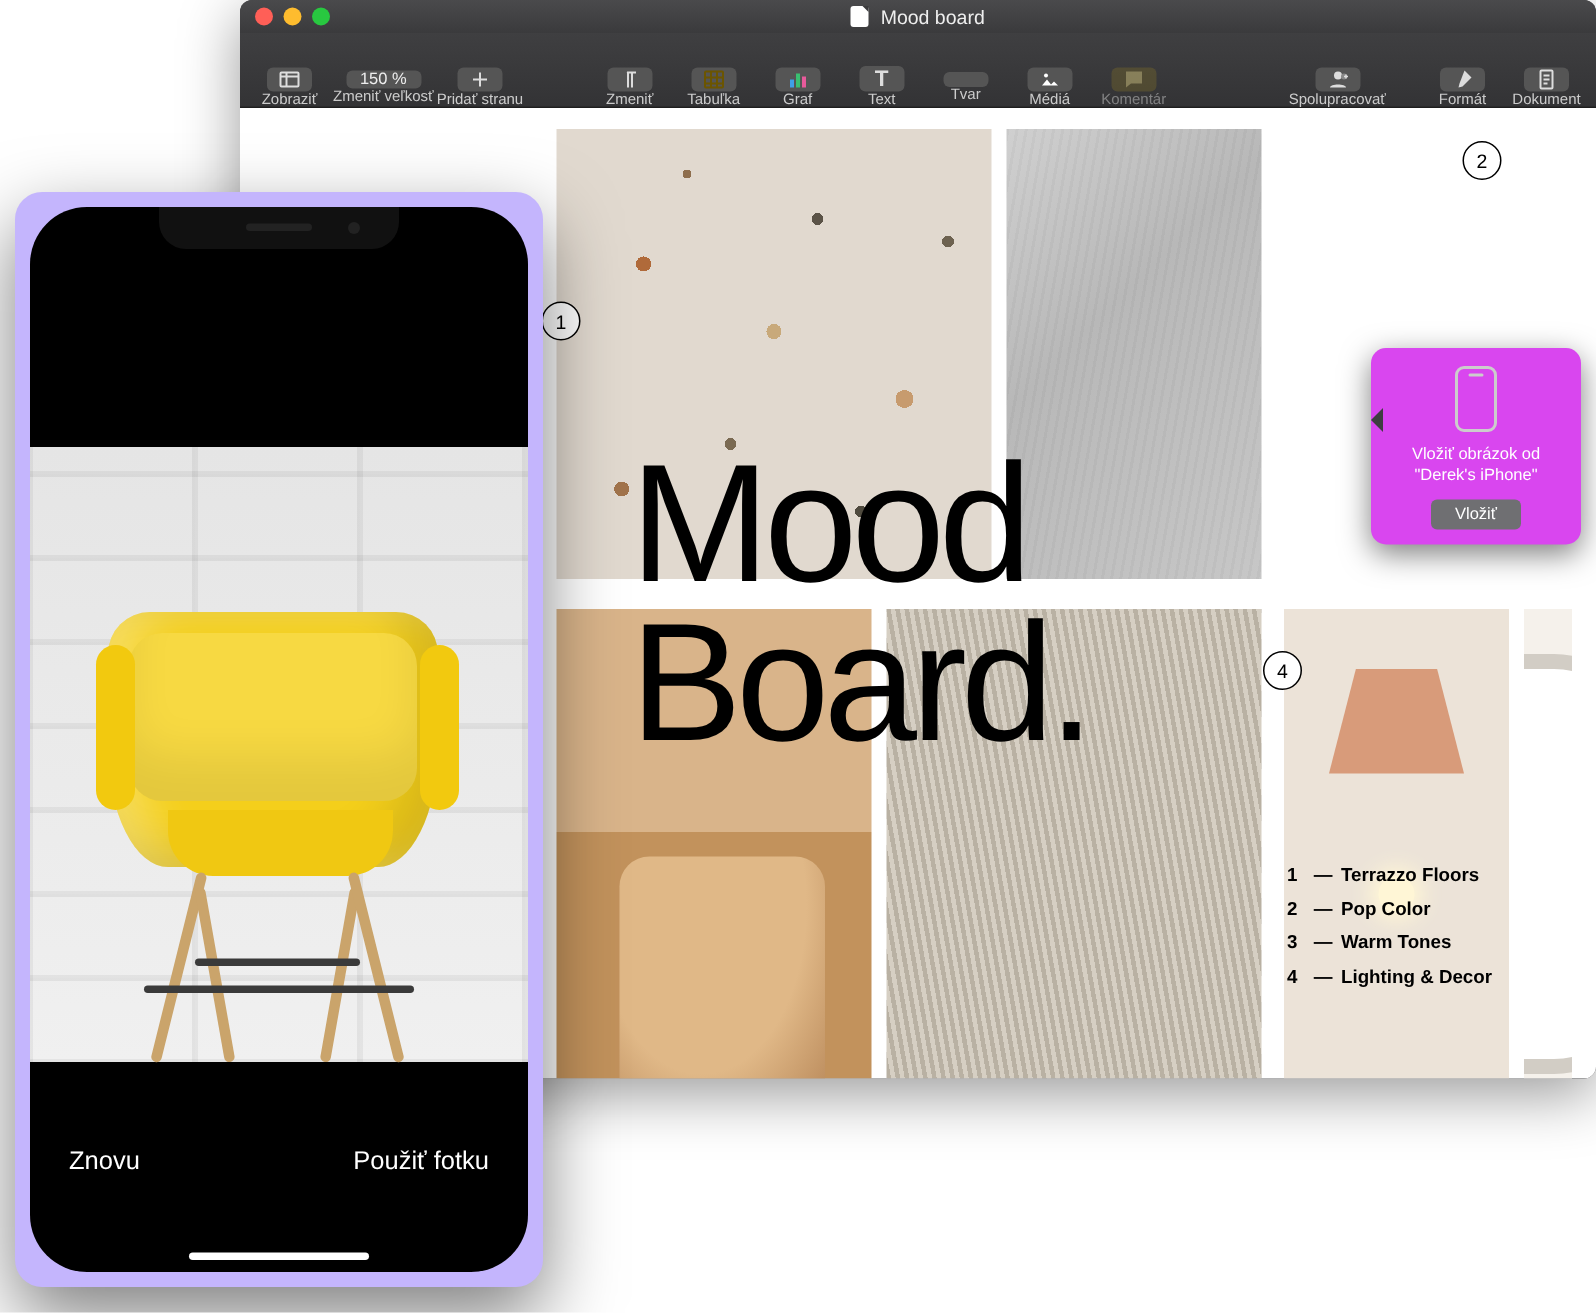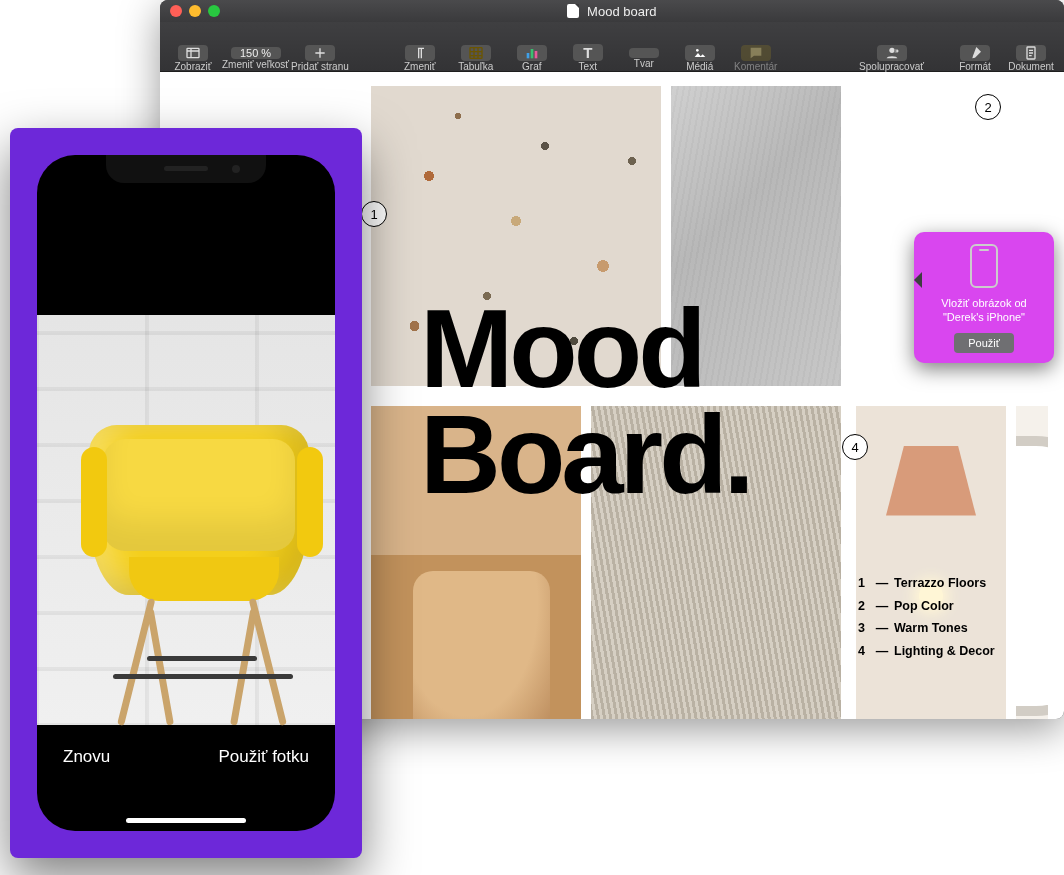--- a/index.html
+++ b/index.html
@@ -124,21 +124,21 @@
   .lamp-shade{position:absolute;left:50%;top:12%;transform:translateX(-50%);
     width:90px;height:70px;background:#d89b7a;
     clip-path:polygon(20% 0,80% 0,100% 100%,0 100%);}
   .lamp-bulb{position:absolute;left:50%;top:54%;transform:translateX(-50%);
     width:24px;height:24px;background:#fff6d6;border-radius:50%;box-shadow:0 0 14px 6px #fff6d6;}
   
   .tile6::before{content:"";position:absolute;left:-60px;top:30px;width:120px;height:260px;border-radius:60px;background:#fff;border:10px solid #d2cdc5;}
 
   .big-title{
     position:absolute;left:244px;top:210px;z-index:5;
-    font-size:112px;line-height:.95;font-weight:700;letter-spacing:-4px;color:#000;
+    font-size:112px;line-height:.95;font-weight:400;letter-spacing:-4px;color:#000;
     font-family:"Helvetica Neue",Arial,sans-serif;
   }
 
   .legend{
     position:absolute;left:682px;top:486px;z-index:6;
     font-size:12.5px;font-weight:700;color:#000;line-height:1.8;
     background:rgba(255,255,255,.0);
   }
   .legend-row{white-space:nowrap;}
   .legend-row .num{display:inline-block;width:12px;}
@@ -158,21 +158,21 @@
   .popover .phone::after{content:"";position:absolute;left:50%;top:3px;transform:translateX(-50%);width:10px;height:2px;background:#ccc;border-radius:2px;}
   .popover .msg{font-size:11px;line-height:1.3;margin-bottom:8px;}
   .popover button{
     width:60px;height:20px;border:none;border-radius:4px;
     background:#6f6f72;color:#fff;font-size:11px;cursor:pointer;
   }
 
   
   .iphone{
     position:absolute;left:10px;top:128px;width:352px;height:730px;
-    background:#6d28d9;border-radius:8px;padding:27px;
+    background:#c4b5fd;border-radius:18px;padding:10px;
     box-shadow:0 20px 50px rgba(0,0,0,.5);
     z-index:100;
   }
   .iphone-screen{
     width:100%;height:100%;background:#000;border-radius:38px;overflow:hidden;position:relative;
   }
   .notch{position:absolute;left:50%;top:0;transform:translateX(-50%);
     width:160px;height:28px;background:#111;border-radius:0 0 18px 18px;z-index:5;}
   .notch::after{content:"";position:absolute;right:26px;top:10px;width:8px;height:8px;background:#222;border-radius:50%;}
   .notch::before{content:"";position:absolute;left:50%;top:11px;transform:translateX(-50%);width:44px;height:5px;background:#222;border-radius:3px;}
@@ -398,21 +398,21 @@
         <div class="legend-row"><span class="num">4</span><span class="dash">—</span><span>Lighting &amp; Decor</span></div>
       </div>
     </div>
 
     <div class="popover">
       <div class="phone"></div>
       <div class="msg">
         <span>Vložiť obrázok od</span><br>
         <span>"Derek's iPhone"</span>
       </div>
-      <button>Použiť</button>
+      <button>Vložiť</button>
     </div>
   </div>
 </div>
 
 <div class="iphone">
   <div class="iphone-screen">
     <div class="notch"></div>
 
     <div class="photo-area">
       <div class="bricks"></div>

